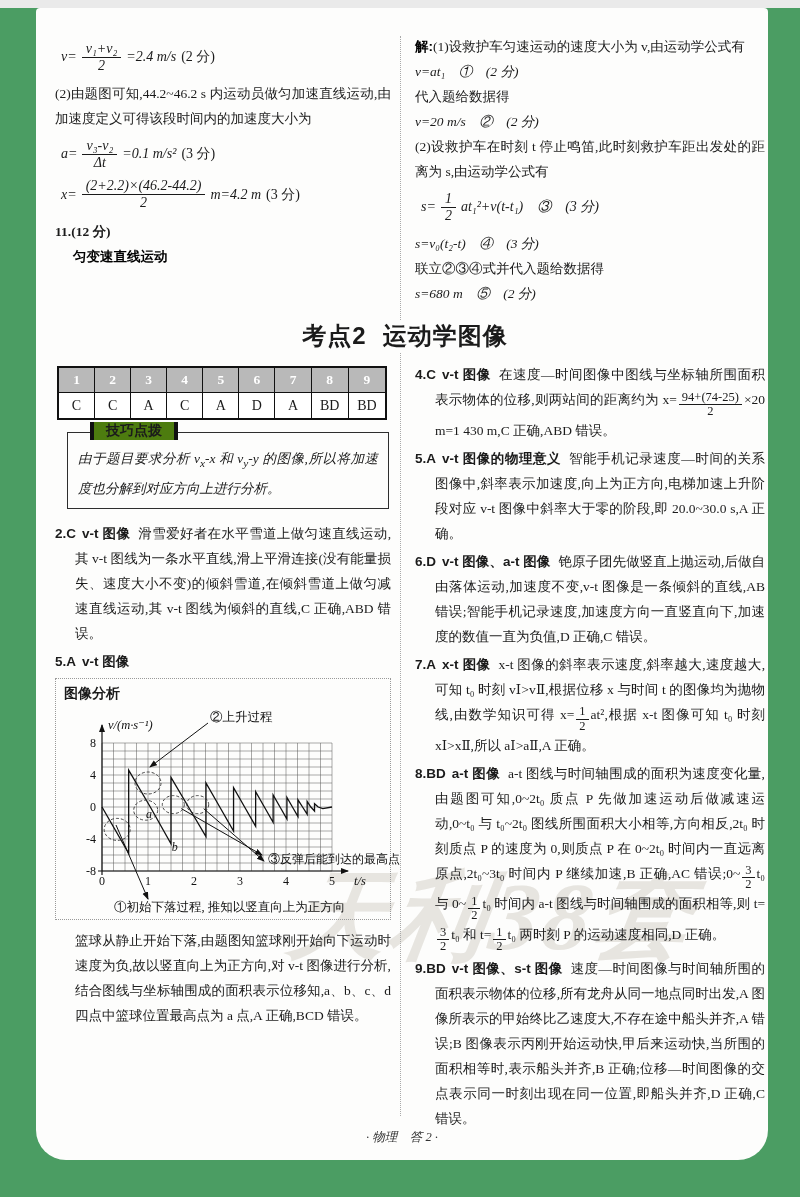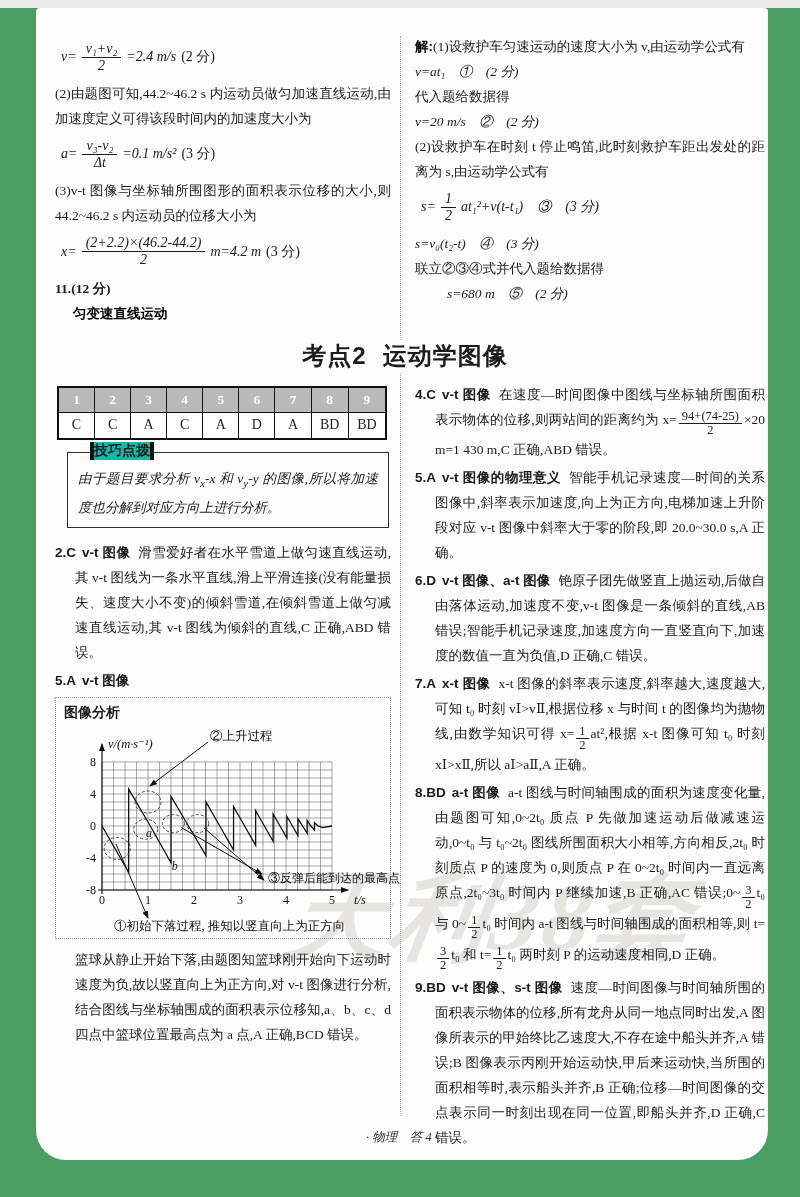--- a/index.html
+++ b/index.html
@@ -69,22 +69,22 @@
 
   .item{margin:0 0 3px 0;font-size:13.5px;line-height:25px;text-align:justify;padding-left:20px;text-indent:-20px;}
   .item .no{font-family:"Liberation Sans","DejaVu Sans",sans-serif;font-weight:bold;margin-right:6px;}
   .item .topic{font-family:"Liberation Sans","DejaVu Sans",sans-serif;font-weight:bold;margin-right:8px;}
 
   .tipbox{
     position:relative;border:1px solid #2e2e2e;margin:12px 2px 12px 12px;
     padding:13px 10px 7px 10px;
   }
   .tipbox .tiptitle{
-    position:absolute;top:-11px;left:22px;background:#14b8a6;
-    padding:0 0;border-left:4px solid #111;border-right:4px solid #111;
+    position:absolute;top:-11px;left:22px;background:#4d7c0f;
+    padding:0 12px;border-left:4px solid #111;border-right:4px solid #111;
     font-family:"Liberation Sans","DejaVu Sans",sans-serif;font-weight:bold;font-size:14px;
   }
   .tipbox .tiptext{margin:0;font-size:13.5px;line-height:25px;font-style:italic;text-align:justify;}
 
   .imgbox{border:1px dotted #999;margin:4px 0 8px 0;padding:4px 2px 2px 6px;}
   .imgbox-title{font-family:"Liberation Sans","DejaVu Sans",sans-serif;font-weight:bold;font-size:14px;margin:2px 0 0 2px;}
   .imgbox svg{display:block;}
 
   .footer{
     position:absolute;left:0;right:0;bottom:14px;text-align:center;
@@ -116,21 +116,20 @@
         <p class="t">(2)由题图可知,44.2~46.2 s 内运动员做匀加速直线运动,由加速度定义可得该段时间内的加速度大小为</p>
         <div class="formula">
           <span>a=</span>
           <span class="fr">
             <span class="n">v₃-v₂</span>
             <span class="d">Δt</span>
           </span>
           <span>=0.1 m/s²</span>
           <span class="score">(3 分)</span>
         </div>
-        <p class="t">(3)v-t 图像与坐标轴所围图形的面积表示位移的大小,则44.2~46.2 s 内运动员的位移大小为</p>
         <div class="formula">
           <span>x=</span>
           <span class="fr">
             <span class="n">(2+2.2)×(46.2-44.2)</span>
             <span class="d">2</span>
           </span>
           <span>m=4.2 m</span>
           <span class="score">(3 分)</span>
         </div>
         <div class="bold-line">11.(12 分)</div>
@@ -146,21 +145,21 @@
         <div class="formula">
           <span>s=</span>
           <span class="fr">
             <span class="n">1</span>
             <span class="d">2</span>
           </span>
           <span>at₁²+v(t-t₁)　③　(3 分)</span>
         </div>
         <p class="t" style="font-style:italic;">s=v₀(t₂-t)　④　(3 分)</p>
         <p class="t">联立②③④式并代入题给数据得</p>
-        <p class="t" style="font-style:italic;margin-left:32px;">s=680 m　⑤　(2 分)</p>
+        <p class="t" style="font-style:italic;">s=680 m　⑤　(2 分)</p>
       </div>
     </div>
 
     <div class="section-title">
       <span>考点2</span><span class="gap"></span><span>运动学图像</span>
     </div>
 
     <div class="cols bottom-section">
       <div class="colL">
 
@@ -311,14 +310,14 @@
           <span class="no">8.BD</span><span class="topic">a-t 图像</span><span>a-t 图线与时间轴围成的面积为速度变化量,由题图可知,0~2t₀ 质点 P 先做加速运动后做减速运动,0~t₀ 与 t₀~2t₀ 图线所围面积大小相等,方向相反,2t₀ 时刻质点 P 的速度为 0,则质点 P 在 0~2t₀ 时间内一直远离原点,2t₀~3t₀ 时间内 P 继续加速,B 正确,AC 错误;0~</span><span class="frin"><span class="n">3</span><span class="d">2</span></span><span>t₀ 与 0~</span><span class="frin"><span class="n">1</span><span class="d">2</span></span><span>t₀ 时间内 a-t 图线与时间轴围成的面积相等,则 t=</span><span class="frin"><span class="n">3</span><span class="d">2</span></span><span>t₀ 和 t=</span><span class="frin"><span class="n">1</span><span class="d">2</span></span><span>t₀ 两时刻 P 的运动速度相同,D 正确。</span>
         </div>
 
         <div class="item">
           <span class="no">9.BD</span><span class="topic">v-t 图像、s-t 图像</span><span>速度—时间图像与时间轴所围的面积表示物体的位移,所有龙舟从同一地点同时出发,A 图像所表示的甲始终比乙速度大,不存在途中船头并齐,A 错误;B 图像表示丙刚开始运动快,甲后来运动快,当所围的面积相等时,表示船头并齐,B 正确;位移—时间图像的交点表示同一时刻出现在同一位置,即船头并齐,D 正确,C 错误。</span>
         </div>
       </div>
     </div>
   </div>
 
-  <div class="footer">· 物理　答 4 ·</div>
+  <div class="footer">· 物理　答 2 ·</div>
 </div>
 
 </body></html>

